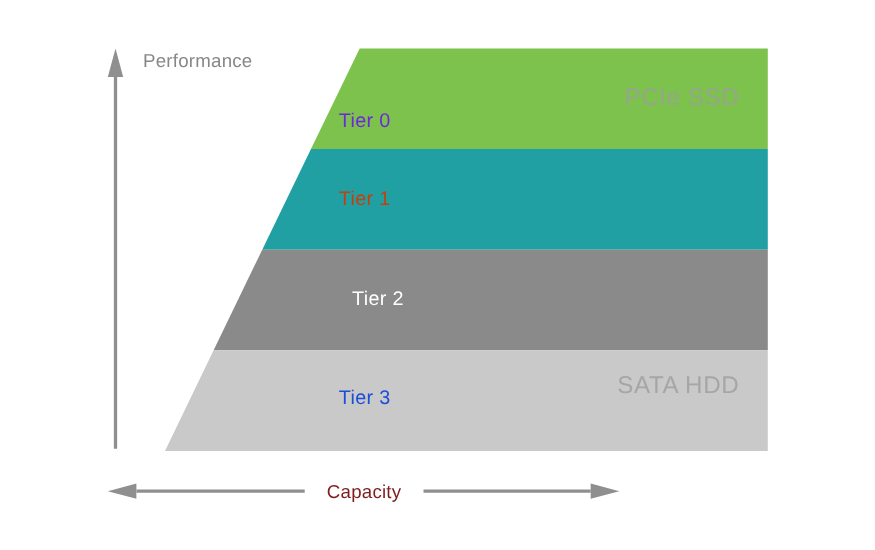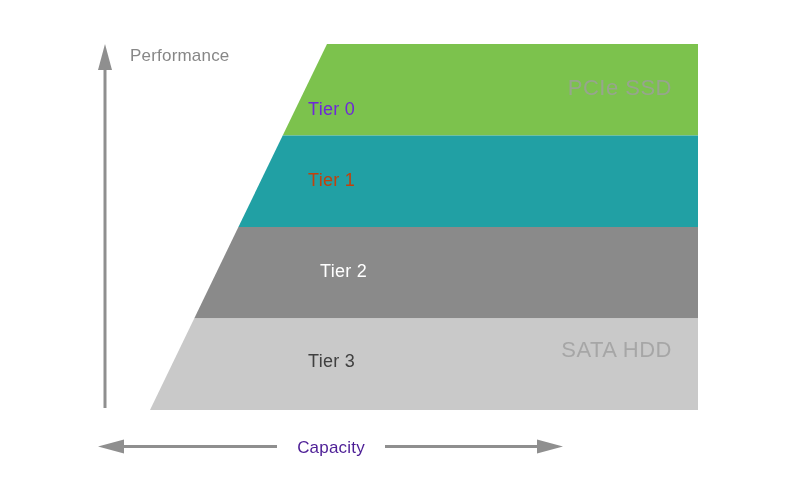--- a/index.html
+++ b/index.html
@@ -65,23 +65,23 @@
       <polygon fill="#8F8F8F" points="98,446.5 124,439.5 124,453.5"></polygon>
     </g>
     <g>
       <line x1="385" y1="446.5" x2="537" y2="446.5" stroke="#8F8F8F" stroke-width="3"></line>
       <polygon fill="#8F8F8F" points="563,446.5 537,439.5 537,453.5"></polygon>
     </g>
   </svg>
 
   <div class="label axis-label" style="left:130px; top:46px; color:#878787;">Performance</div>
 
-  <div class="label axis-label" style="left:281px; top:438px; width:100px; text-align:center; color:#4c1d95;">Capacity</div>
+  <div class="label axis-label" style="left:281px; top:438px; width:100px; text-align:center; color:#7f1d1d;">Capacity</div>
 
   <div class="label tier-name" style="left:308px; top:100px; color:#6d28d9;">Tier 0</div>
   <div class="label tier-name" style="left:308px; top:171px; color:#c2410c;">Tier 1</div>
   <div class="label tier-name" style="left:308px; top:262px; color:#FFFFFF;margin-left:12px;">Tier 2</div>
-  <div class="label tier-name" style="left:308px; top:352px; color:#404040;">Tier 3</div>
+  <div class="label tier-name" style="left:308px; top:352px; color:#1d4ed8;">Tier 3</div>
 
   <div class="label media-name" style="right:123px; top:77px; color:rgba(158,158,158,0.8);">PCIe SSD</div>
   <div class="label media-name" style="right:123px; top:339px; color:rgba(158,158,158,0.8);">SATA HDD</div>
 
 </div>
 
 </body></html>

